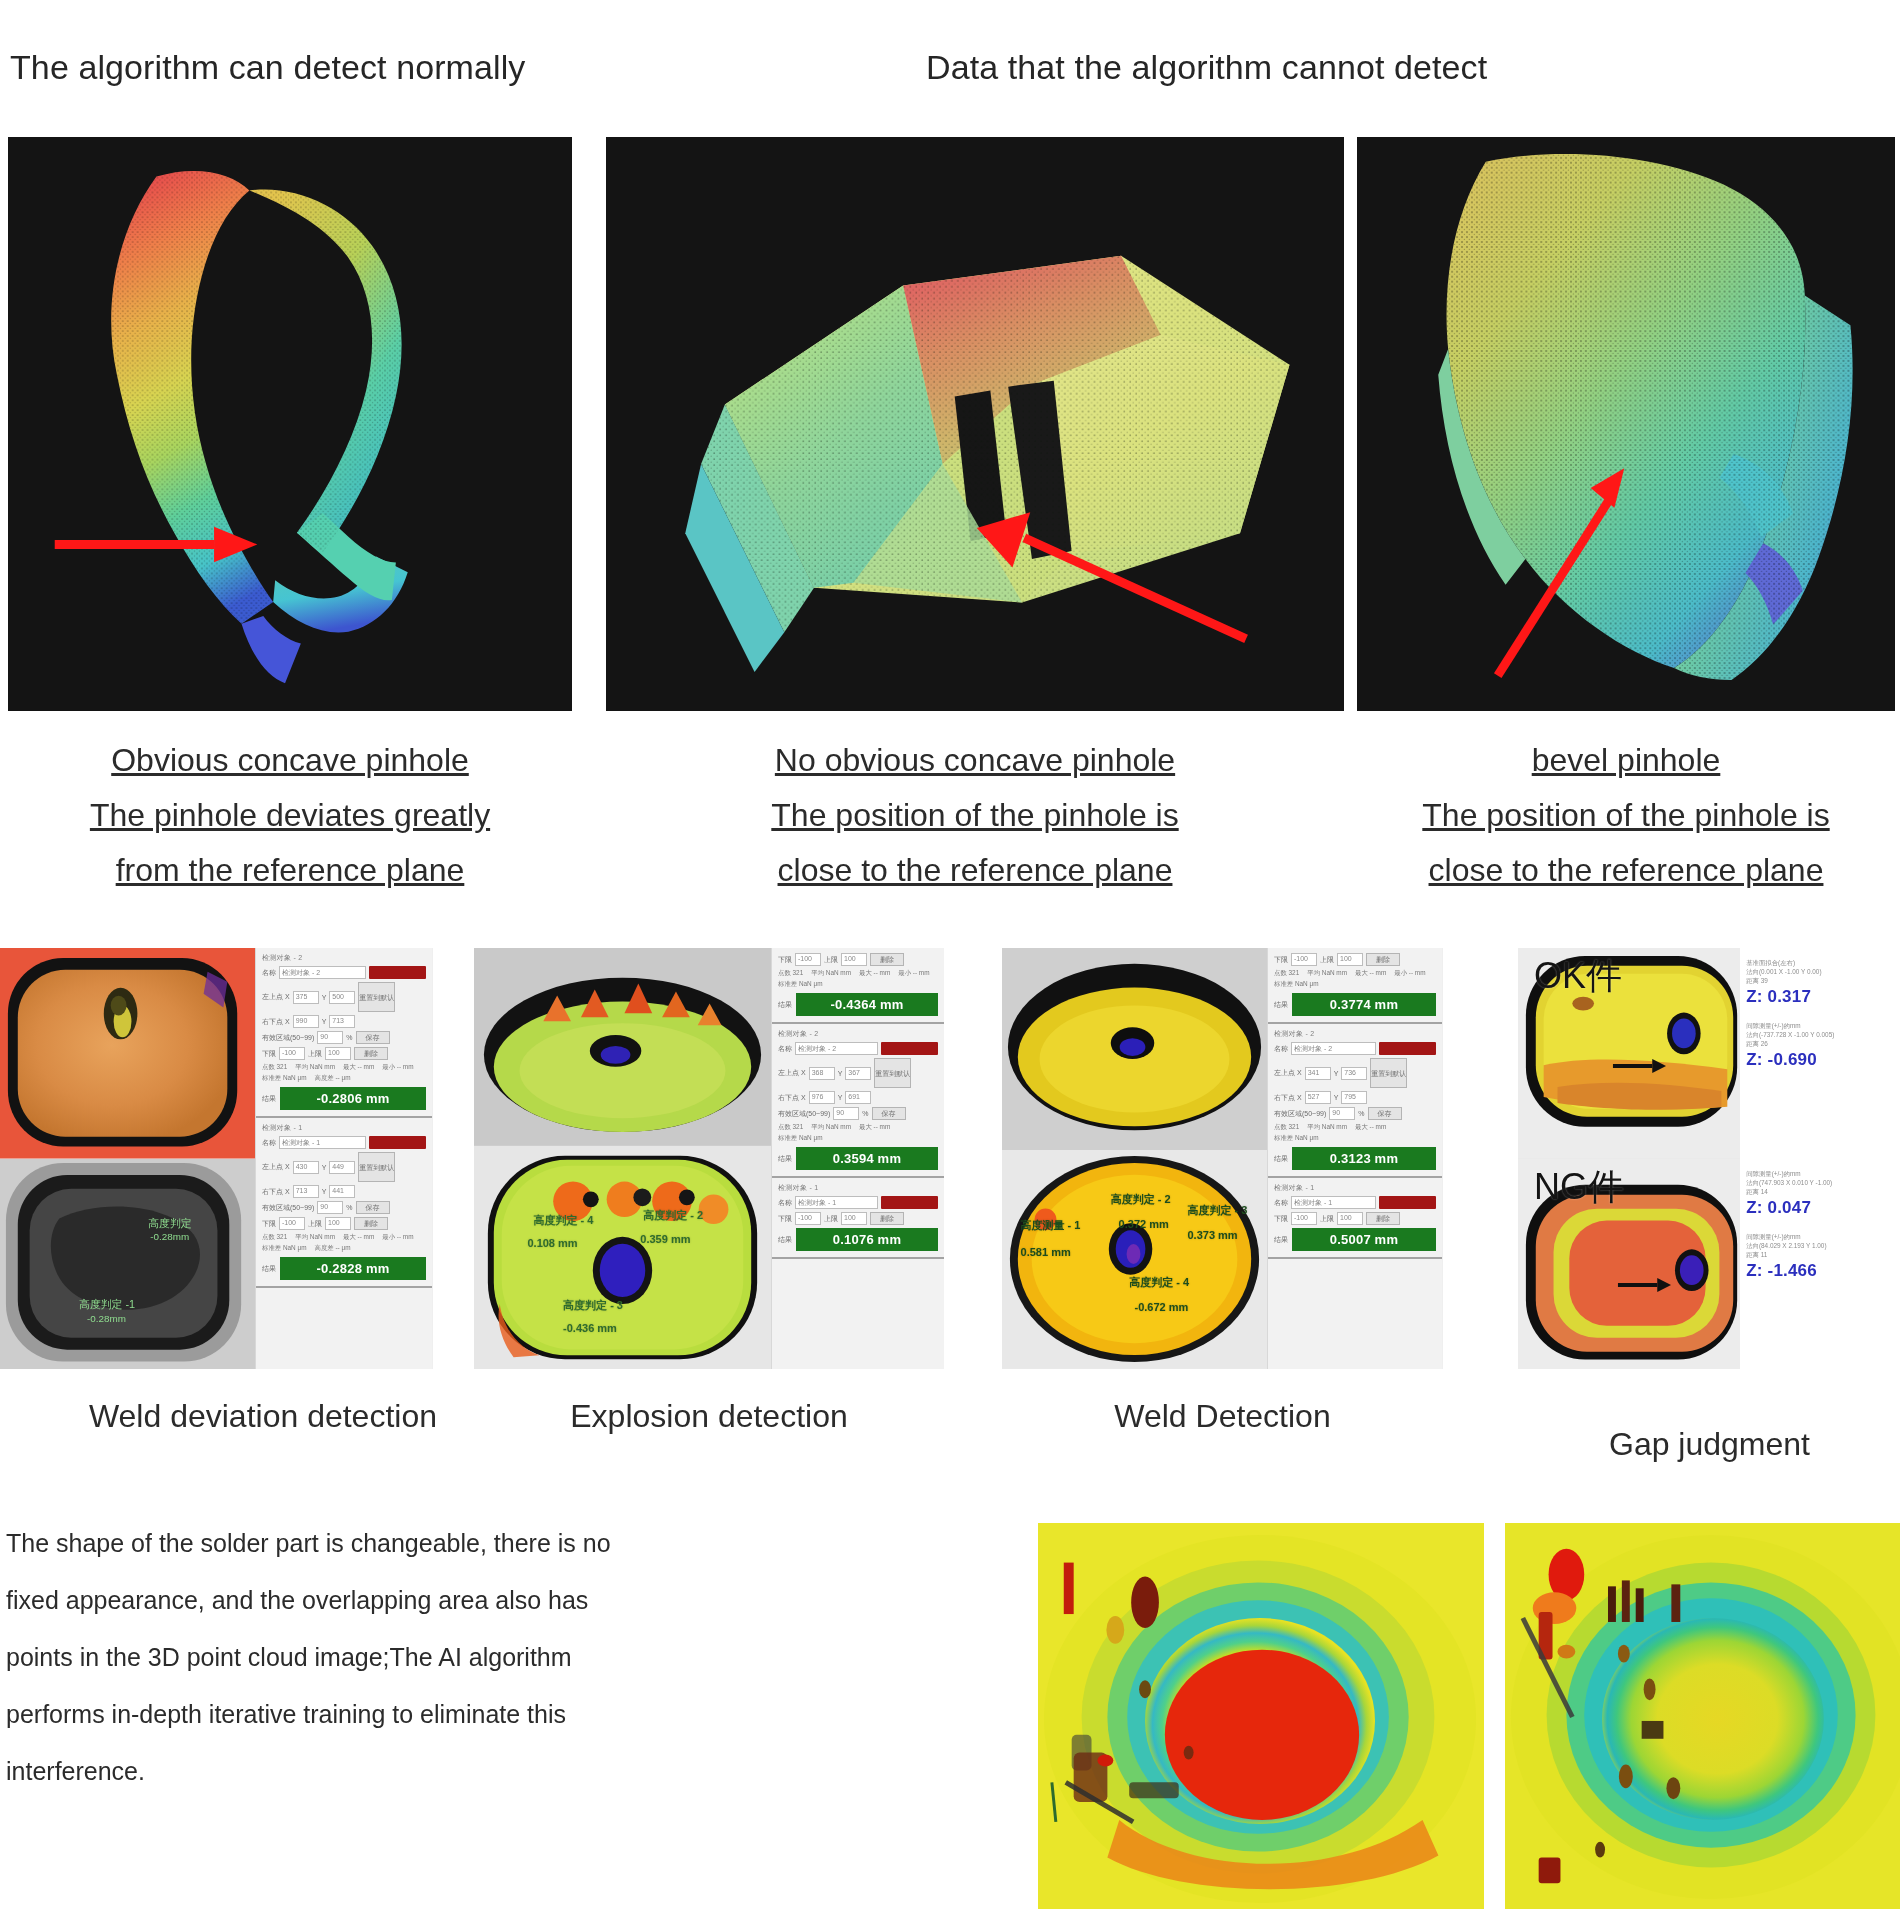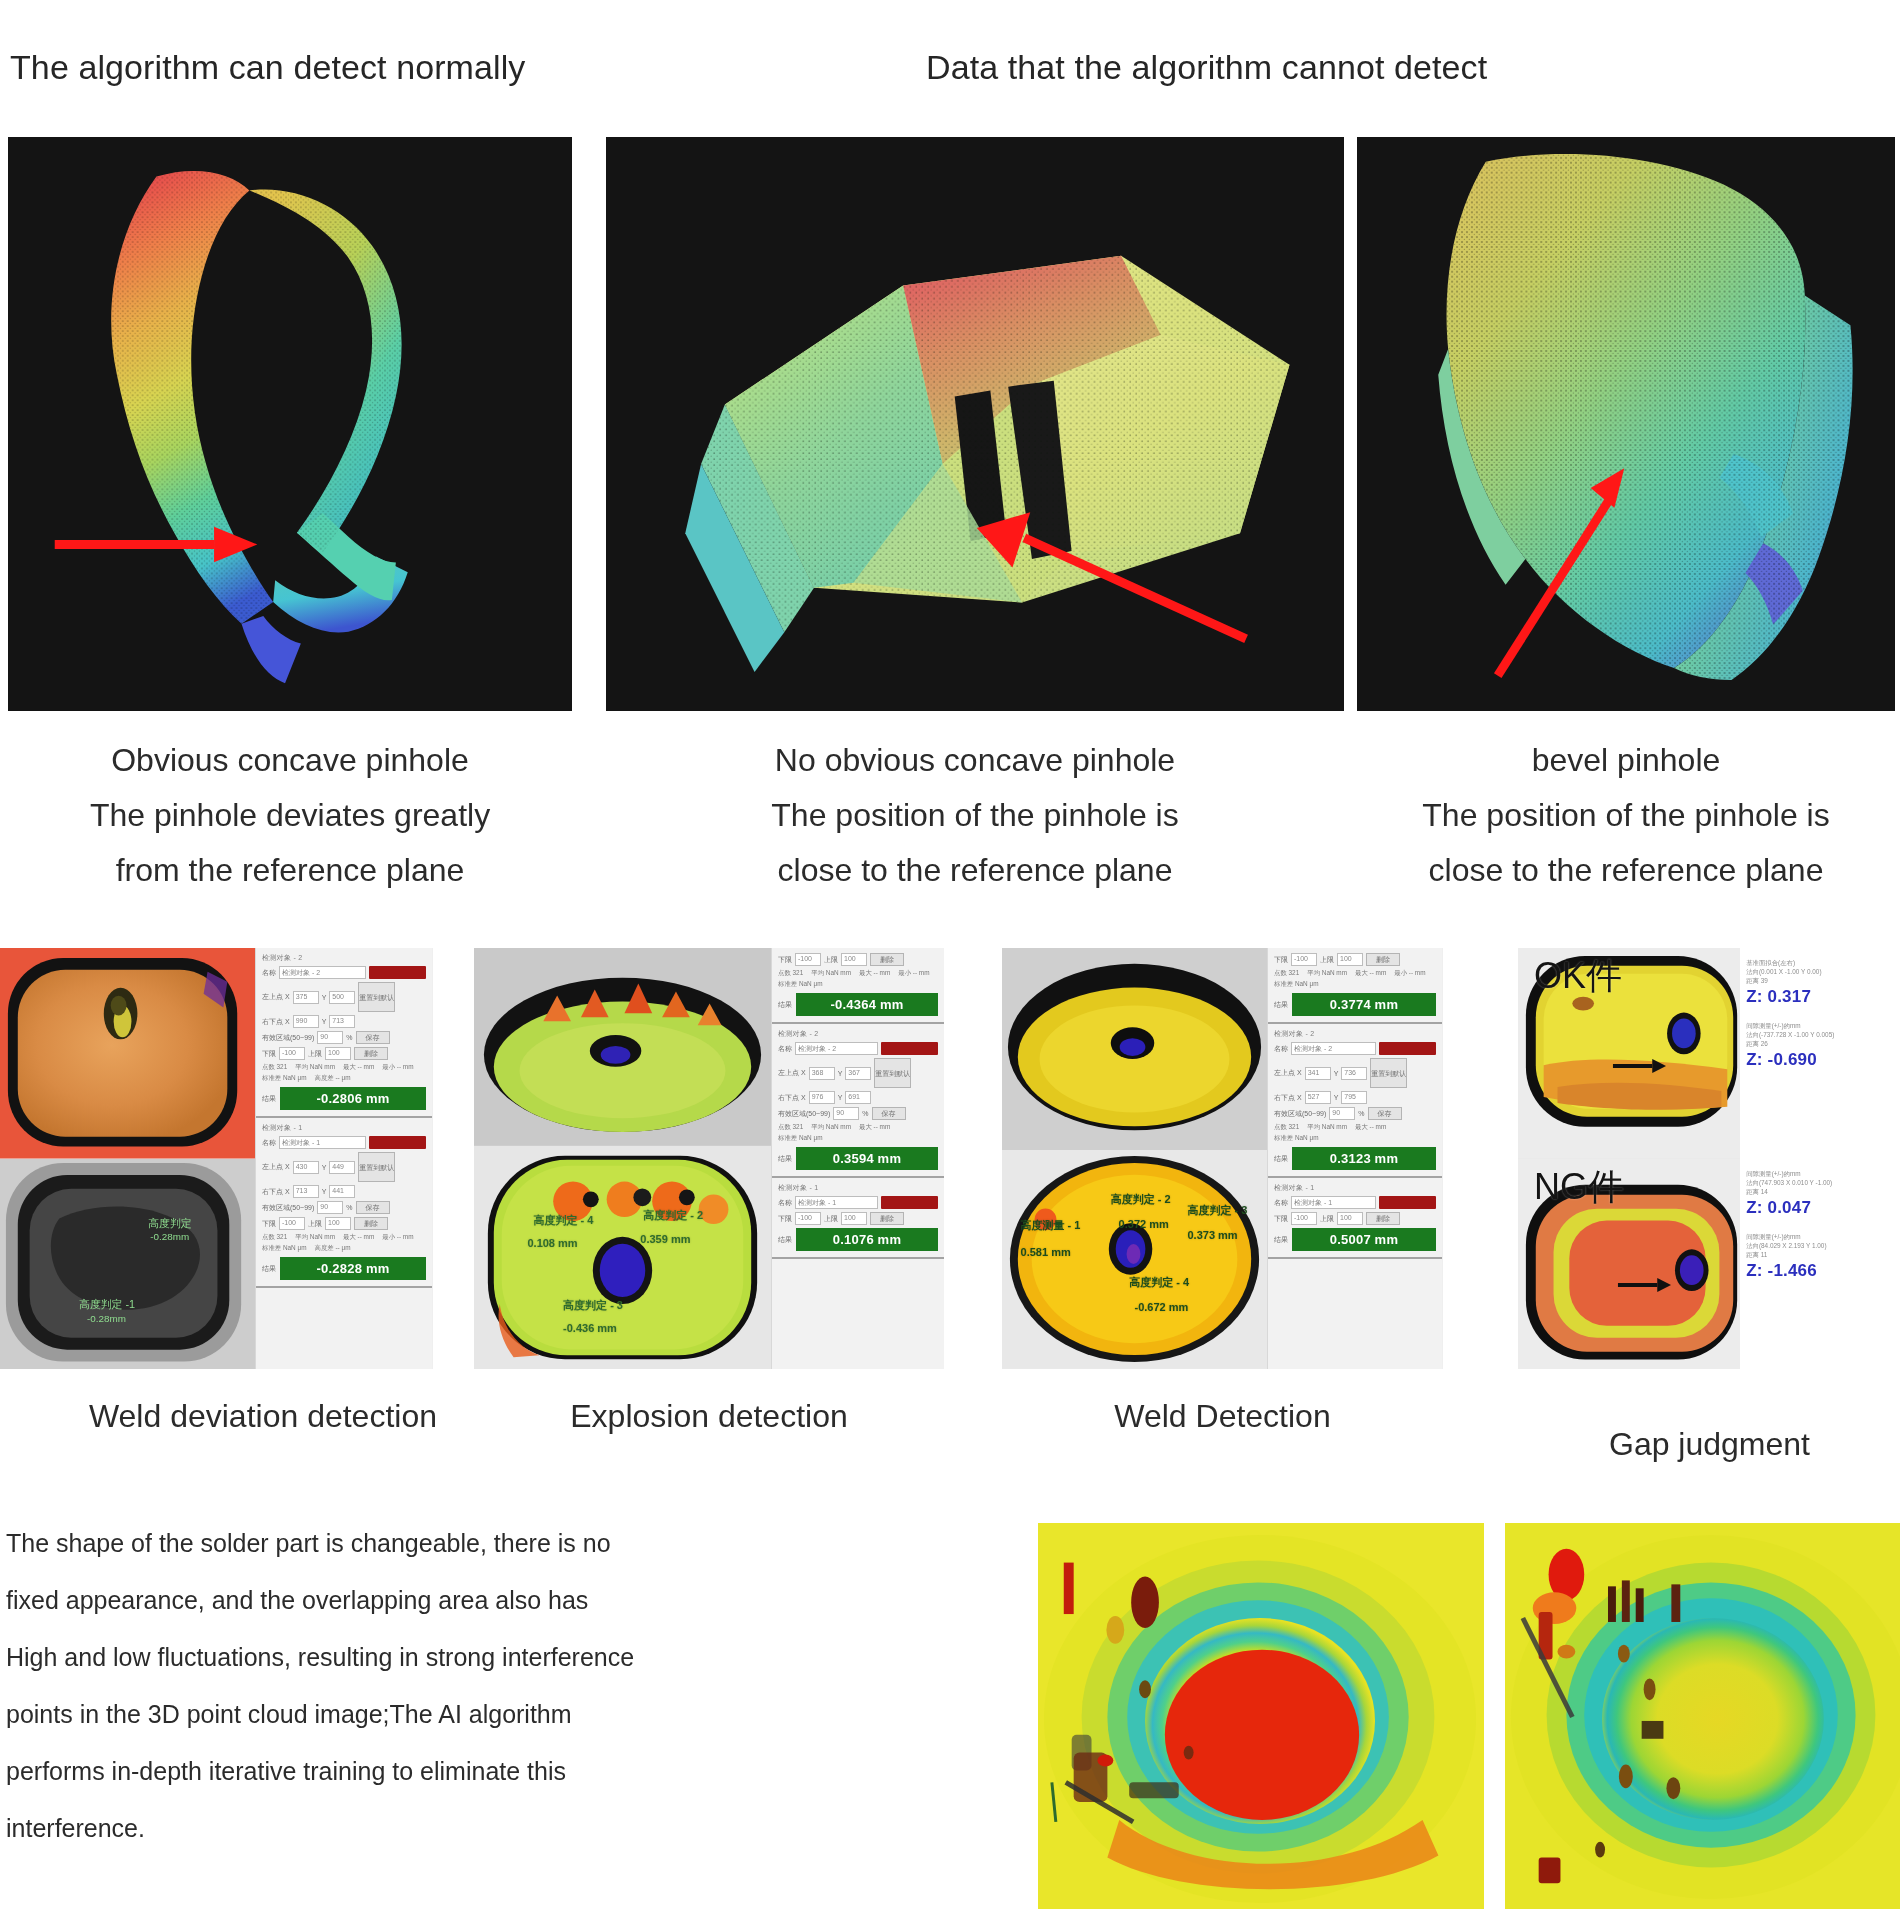--- a/index.html
+++ b/index.html
@@ -64,21 +64,21 @@
   .caption {
     position: absolute;
     text-align: center;
     font-size: 32px;
     line-height: 55px;
     color: #2b2b2b;
   }
   .caption.cap1 { left: 8px;    width: 564px; }
   .caption.cap2 { left: 606px;  width: 738px; }
   .caption.cap3 { left: 1357px; width: 538px; }
-  .caption .ln { display: block; white-space: nowrap; }
+  .caption .ln { display: block; white-space: nowrap; text-decoration: underline; }
 
   
   .ui-row {
     position: absolute;
     top: 948px; left: 0;
     width: 1901px; height: 426px;
   }
   .ui-card {
     position: absolute;
     top: 0; height: 421px;
@@ -809,21 +809,20 @@
   <div class="ui-caption-row">
     <div class="ui-caption q1">Weld deviation detection</div>
     <div class="ui-caption q2">Explosion detection</div>
     <div class="ui-caption q3">Weld Detection</div>
     <div class="ui-caption q4">Gap judgment</div>
   </div>
 
   <div class="summary">
     <span class="ln">The shape of the solder part is changeable, there is no</span>
     <span class="ln">fixed appearance, and the overlapping area also has</span>
-    <span class="ln">High and low fluctuations, resulting in strong interference</span>
     <span class="ln">points in the 3D point cloud image;The AI algorithm</span>
     <span class="ln">performs in-depth iterative training to eliminate this</span>
     <span class="ln">interference.</span>
   </div>
 
   <div class="heat-row">
     <div class="heat-card h1">
       <svg viewBox="0 0 450 390" preserveAspectRatio="none" style="width:100%;height:100%;display:block;">
         <defs>
           <radialGradient id="hm1" cx="48%" cy="52%" r="52%">

